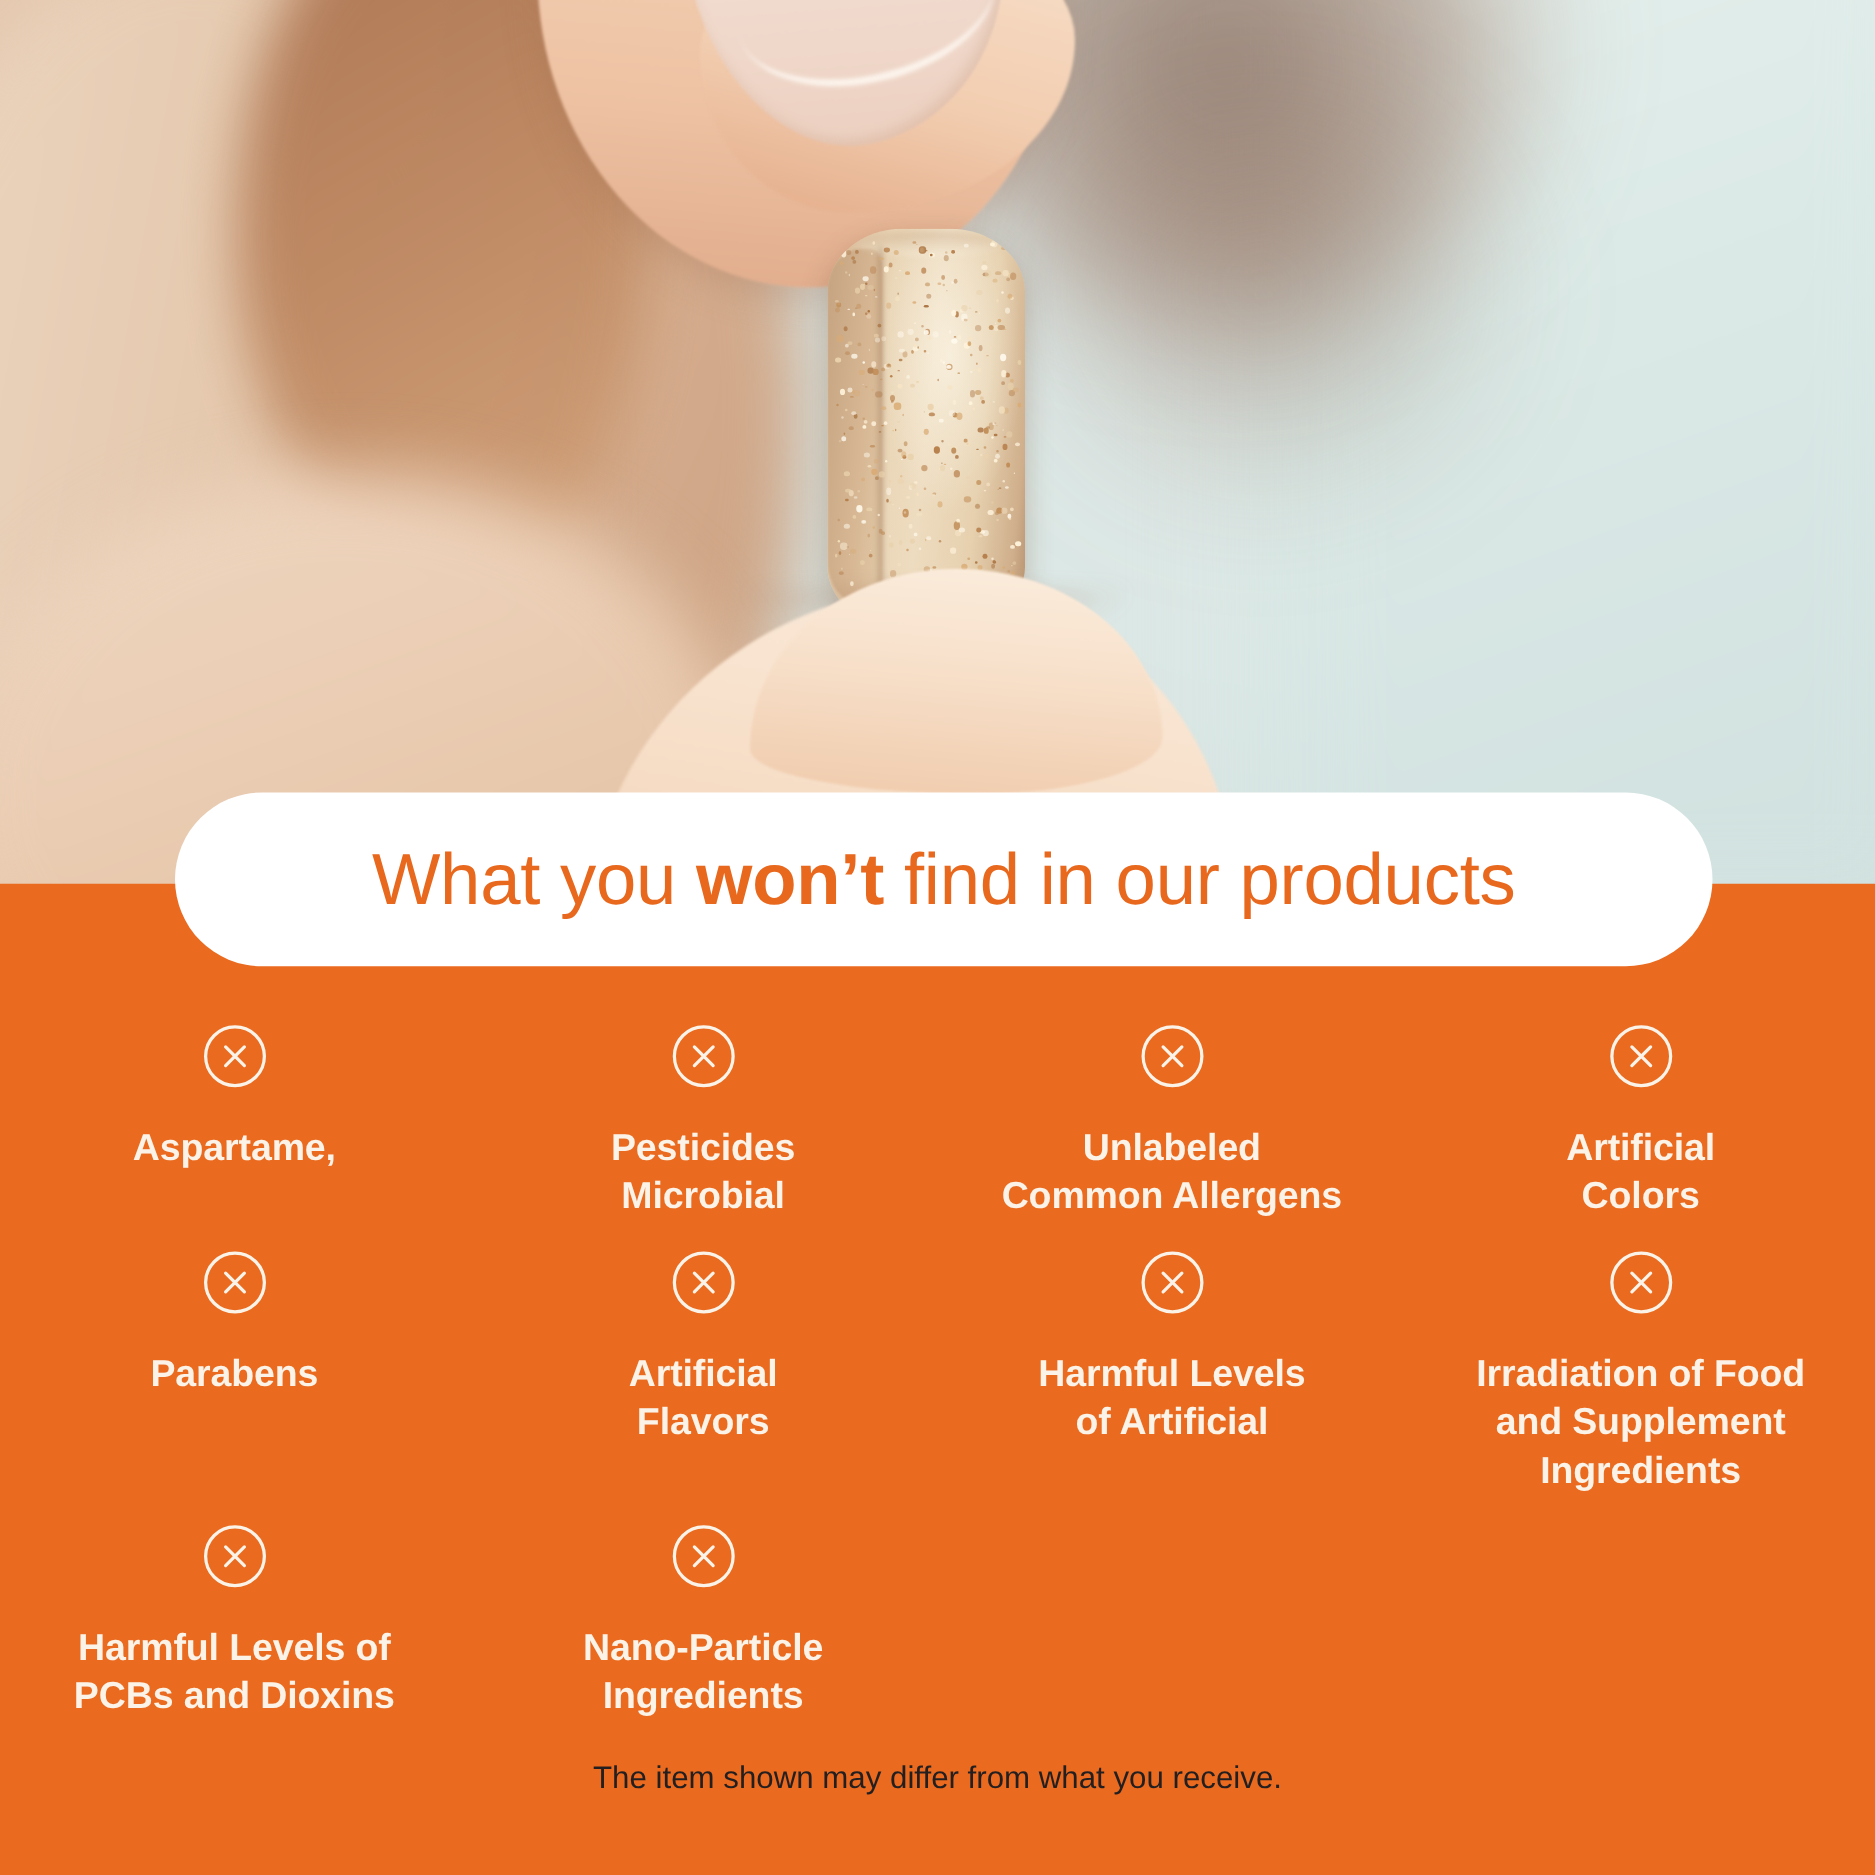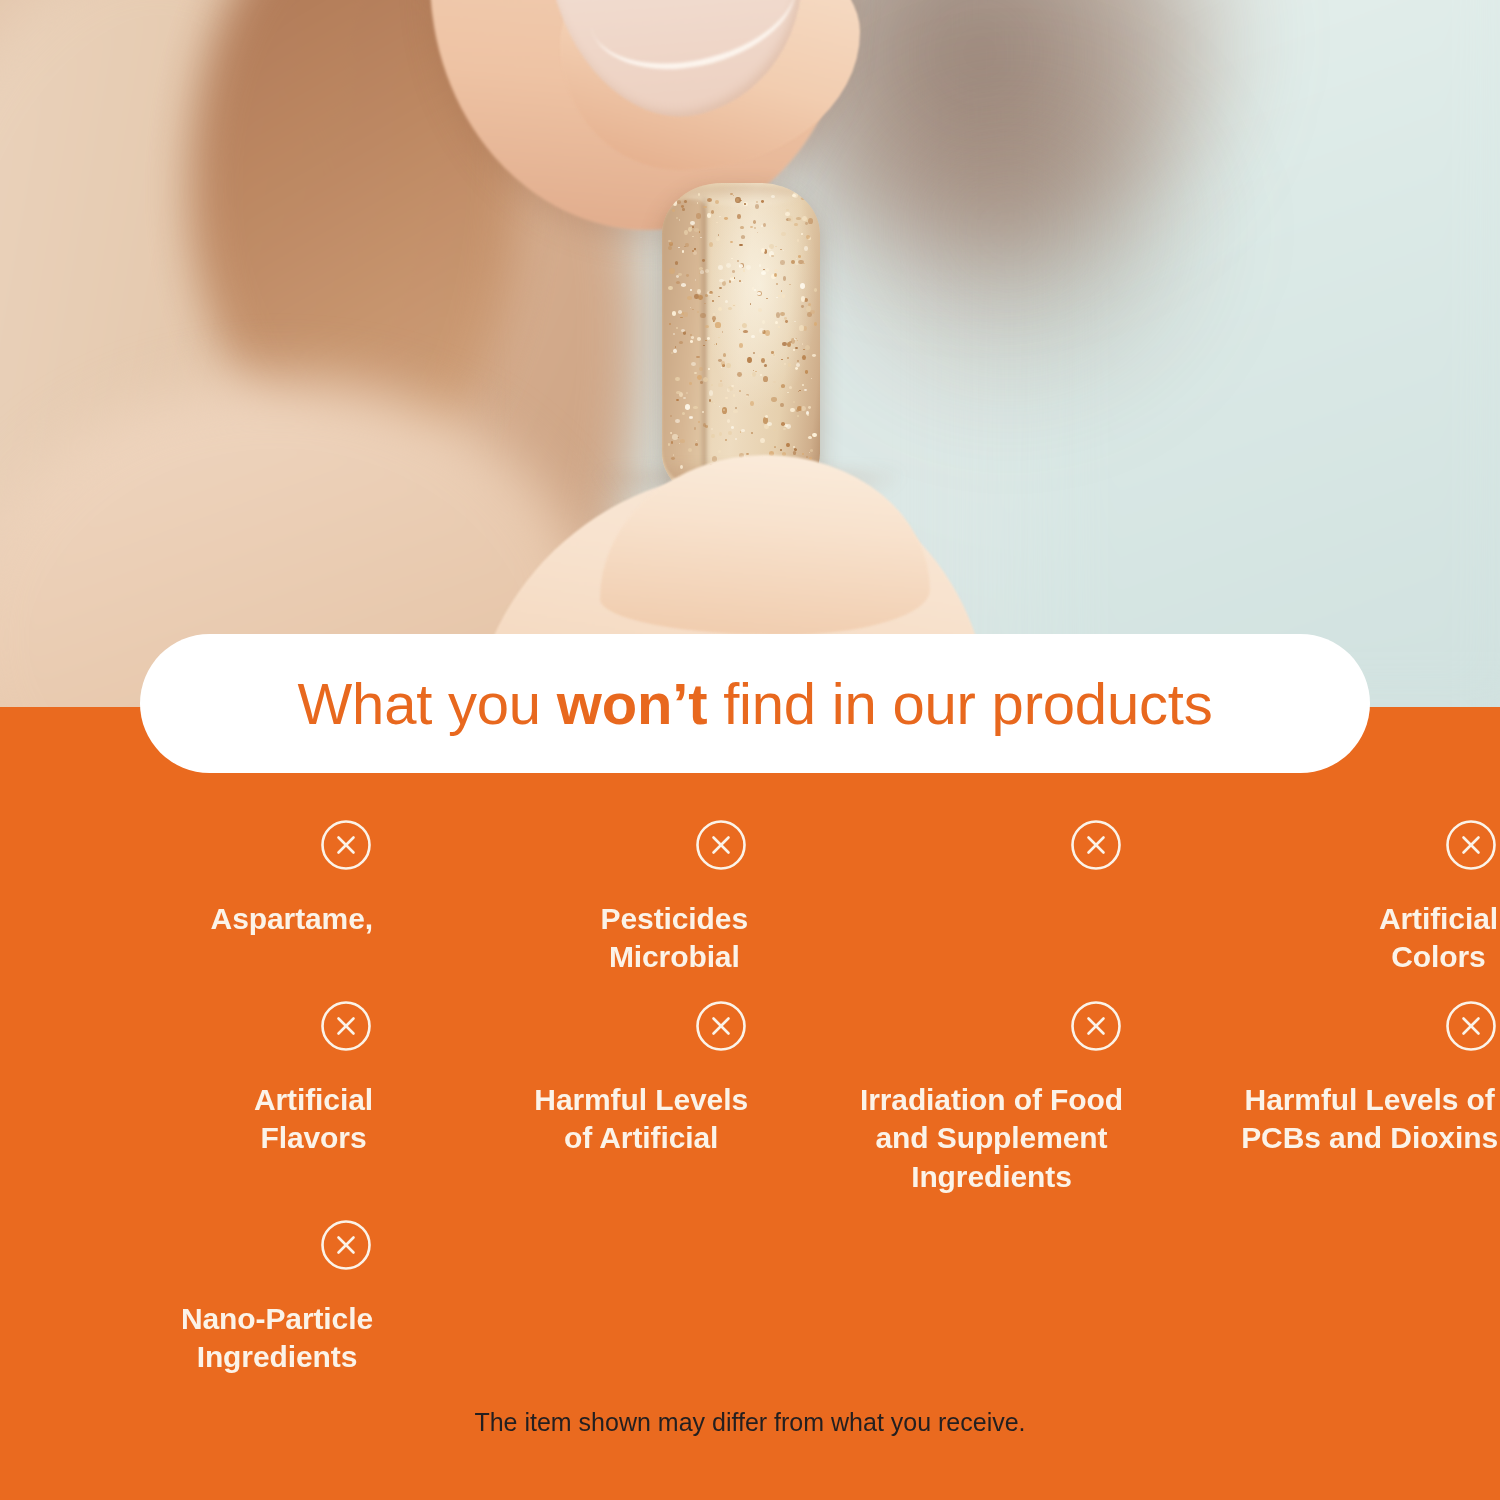--- a/index.html
+++ b/index.html
@@ -180,22 +180,22 @@
   
   #grid{
     position:absolute;left:0;top:818px;width:1500px;
     display:grid;
     grid-template-columns:repeat(4,1fr);
     grid-auto-rows:auto;
     row-gap:22px;
     z-index:4;
   }
   .cell{
-    display:flex;flex-direction:column;align-items:flex-end;
-    padding:0 2px;
+    display:flex;flex-direction:column;align-items:center;
+    padding:0 18px;
   }
   .xicon{display:block;margin-bottom:28px;}
   .cell-label{
     color:#FBF3E8;
     font-size:30px;
     font-weight:700;
     line-height:1.28;
     text-align:center;
     letter-spacing:-.1px;
   }
@@ -726,35 +726,44 @@
         <line x1="34.5" y1="19.5" x2="19.5" y2="34.5" stroke="#FBF3E8" stroke-width="2.6" stroke-linecap="round"></line>
       </svg>
       <div class="cell-label"><span>Pesticides</span><br><span>Microbial</span></div>
     </div>
     <div class="cell">
       <svg class="xicon" width="54" height="54" viewBox="0 0 54 54">
         <circle cx="27" cy="27" r="23.5" fill="none" stroke="#FBF3E8" stroke-width="2.6"></circle>
         <line x1="19.5" y1="19.5" x2="34.5" y2="34.5" stroke="#FBF3E8" stroke-width="2.6" stroke-linecap="round"></line>
         <line x1="34.5" y1="19.5" x2="19.5" y2="34.5" stroke="#FBF3E8" stroke-width="2.6" stroke-linecap="round"></line>
       </svg>
+      <div class="cell-label"><span>Unlabeled</span><br><span>Common Allergens</span></div>
     </div>
     <div class="cell">
       <svg class="xicon" width="54" height="54" viewBox="0 0 54 54">
         <circle cx="27" cy="27" r="23.5" fill="none" stroke="#FBF3E8" stroke-width="2.6"></circle>
         <line x1="19.5" y1="19.5" x2="34.5" y2="34.5" stroke="#FBF3E8" stroke-width="2.6" stroke-linecap="round"></line>
         <line x1="34.5" y1="19.5" x2="19.5" y2="34.5" stroke="#FBF3E8" stroke-width="2.6" stroke-linecap="round"></line>
       </svg>
       <div class="cell-label"><span>Artificial</span><br><span>Colors</span></div>
     </div>
     <div class="cell">
       <svg class="xicon" width="54" height="54" viewBox="0 0 54 54">
         <circle cx="27" cy="27" r="23.5" fill="none" stroke="#FBF3E8" stroke-width="2.6"></circle>
         <line x1="19.5" y1="19.5" x2="34.5" y2="34.5" stroke="#FBF3E8" stroke-width="2.6" stroke-linecap="round"></line>
         <line x1="34.5" y1="19.5" x2="19.5" y2="34.5" stroke="#FBF3E8" stroke-width="2.6" stroke-linecap="round"></line>
       </svg>
+      <div class="cell-label"><span>Parabens</span></div>
+    </div>
+    <div class="cell">
+      <svg class="xicon" width="54" height="54" viewBox="0 0 54 54">
+        <circle cx="27" cy="27" r="23.5" fill="none" stroke="#FBF3E8" stroke-width="2.6"></circle>
+        <line x1="19.5" y1="19.5" x2="34.5" y2="34.5" stroke="#FBF3E8" stroke-width="2.6" stroke-linecap="round"></line>
+        <line x1="34.5" y1="19.5" x2="19.5" y2="34.5" stroke="#FBF3E8" stroke-width="2.6" stroke-linecap="round"></line>
+      </svg>
       <div class="cell-label"><span>Artificial</span><br><span>Flavors</span></div>
     </div>
     <div class="cell">
       <svg class="xicon" width="54" height="54" viewBox="0 0 54 54">
         <circle cx="27" cy="27" r="23.5" fill="none" stroke="#FBF3E8" stroke-width="2.6"></circle>
         <line x1="19.5" y1="19.5" x2="34.5" y2="34.5" stroke="#FBF3E8" stroke-width="2.6" stroke-linecap="round"></line>
         <line x1="34.5" y1="19.5" x2="19.5" y2="34.5" stroke="#FBF3E8" stroke-width="2.6" stroke-linecap="round"></line>
       </svg>
       <div class="cell-label"><span>Harmful Levels</span><br><span>of Artificial</span></div>
     </div>

